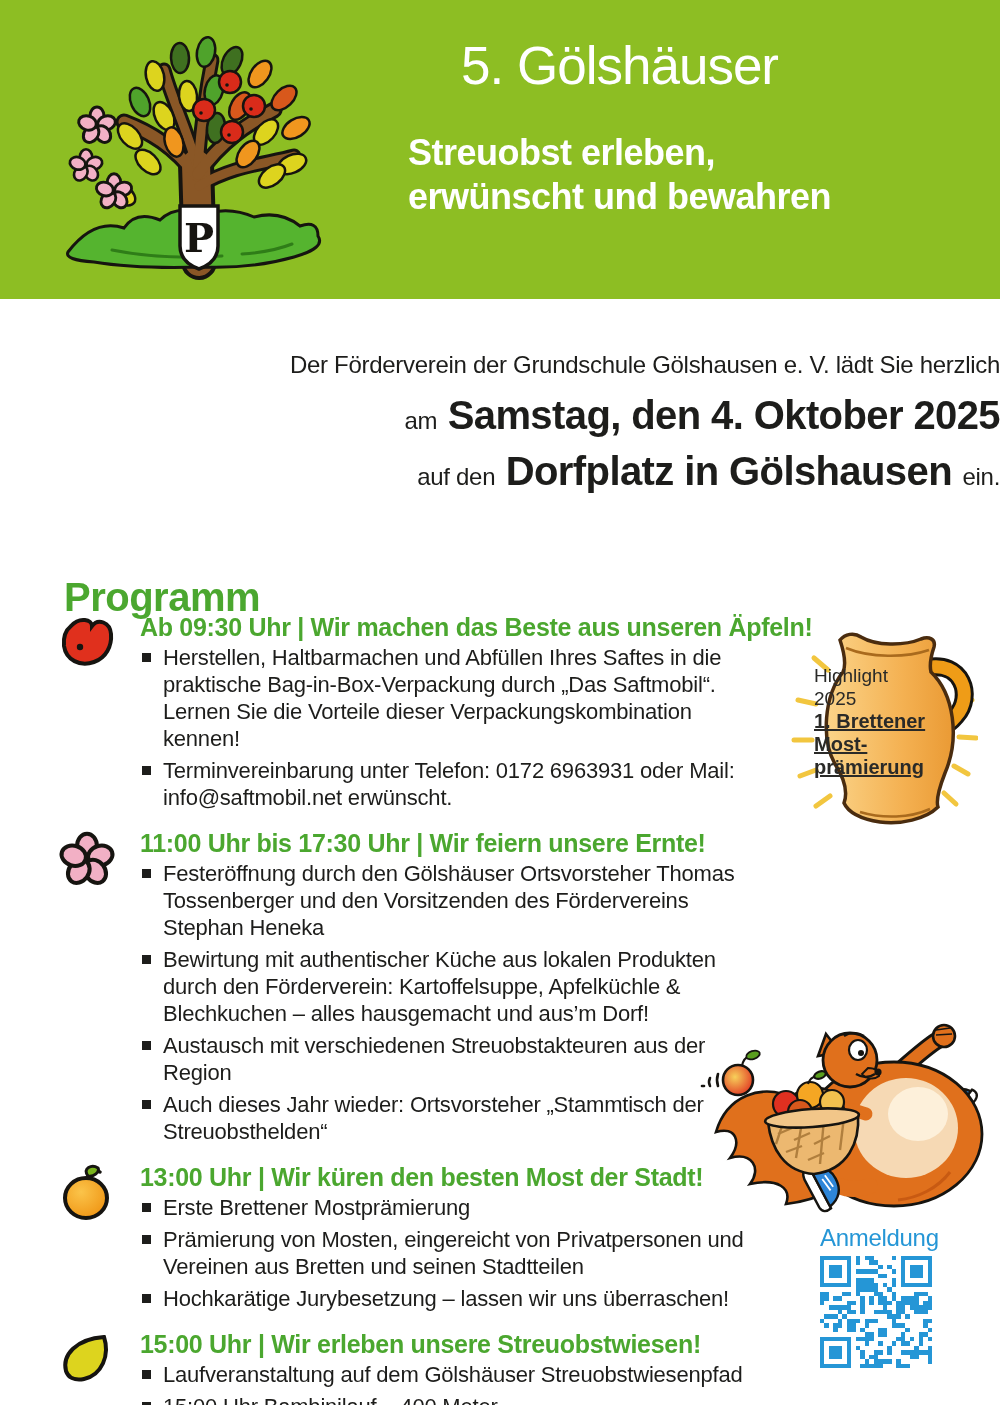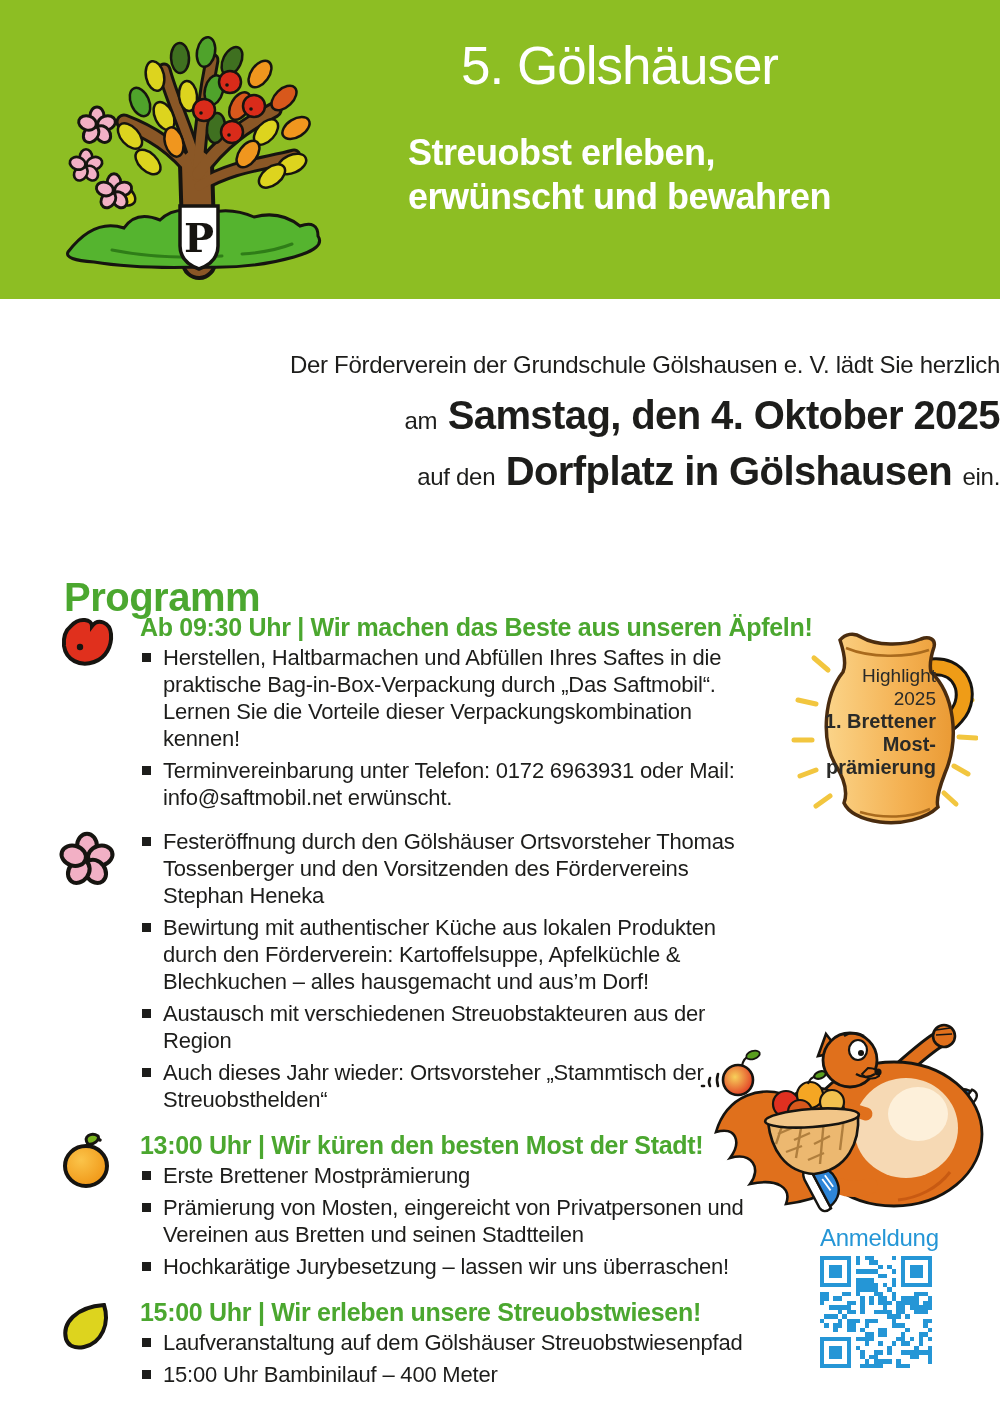--- a/index.html
+++ b/index.html
@@ -39,23 +39,23 @@
   .content{width:632px;}
   .sec-title{font-size:25px;font-weight:bold;color:var(--accent_green);line-height:30px;letter-spacing:-0.3px;margin-bottom:2px;white-space:nowrap;}
   .bullets{list-style:none;}
   .bullets li{display:flex;align-items:flex-start;margin-bottom:5px;font-size:22px;line-height:27px;letter-spacing:-0.2px;}
   .bullets .marker{flex:0 0 9px;width:9px;height:9px;background:#1d1d1b;margin:9px 12px 0 2px;}
   .bullets .btext{display:block;}
 
   
   .jug-wrap{position:absolute;left:788px;top:608px;width:190px;height:225px;z-index:2;}
   .jug-wrap svg{position:absolute;left:0;top:0;}
-  .jug-text{position:absolute;left:26px;top:56px;width:122px;text-align:right;color:#2a2a28;}
+  .jug-text{position:absolute;left:26px;top:56px;width:122px;text-align:left;color:#2a2a28;}
   .jug-text .jt{font-size:19px;line-height:23px;}
-  .jug-text .jb{font-size:20px;line-height:23px;font-weight:bold;}
+  .jug-text .jb{font-size:20px;line-height:23px;font-weight:bold;text-decoration:underline;}
   .jug-text .jb:first-of-type{margin-top:6px;}
 
   .squirrel-wrap{position:absolute;left:698px;top:1022px;width:296px;height:200px;z-index:2;}
 
   .anmeldung{position:absolute;left:820px;top:1224px;width:120px;z-index:2;}
   .anmeldung-label{font-size:24px;color:var(--qr_blue);margin-bottom:4px;letter-spacing:-0.3px;}
   .qr{display:block;}
 </style>
 </head>
 <body>
@@ -198,20 +198,21 @@
               <ellipse cx="0" cy="-9" rx="6.4" ry="8"></ellipse>
               <ellipse cx="0" cy="-9" rx="6.4" ry="8" transform="rotate(72)"></ellipse>
               <ellipse cx="0" cy="-9" rx="6.4" ry="8" transform="rotate(144)"></ellipse>
               <ellipse cx="0" cy="-9" rx="6.4" ry="8" transform="rotate(216)"></ellipse>
               <ellipse cx="0" cy="-9" rx="6.4" ry="8" transform="rotate(288)"></ellipse>
             </g>
           </g>
         </svg>
       </div>
       <div class="content">
+        <h3 class="sec-title">11:00 Uhr bis 17:30 Uhr  |  Wir feiern unsere Ernte!</h3>
         <ul class="bullets">
             <li>
               <span class="marker"></span>
               <span class="btext"><span>Festeröffnung durch den Gölshäuser Ortsvorsteher Thomas Tossenberger und den Vorsitzenden des Fördervereins Stephan Heneka</span></span>
             </li>
             <li>
               <span class="marker"></span>
               <span class="btext"><span>Bewirtung mit authentischer Küche aus lokalen Produkten durch den Förderverein: Kartoffelsuppe, Apfelküchle &amp; Blechkuchen – alles hausgemacht und aus’m Dorf!</span></span>
             </li>
             <li>

